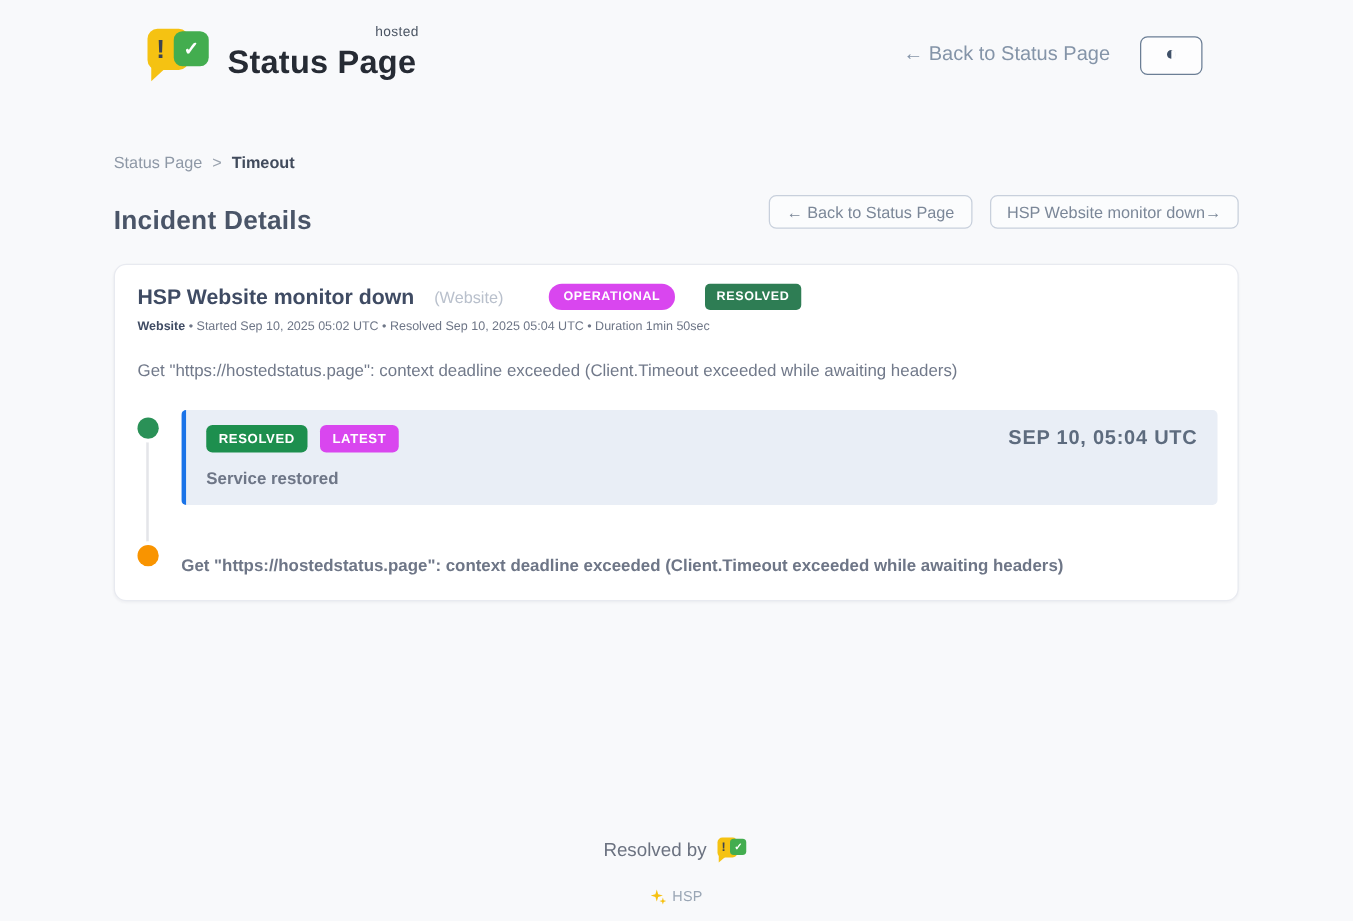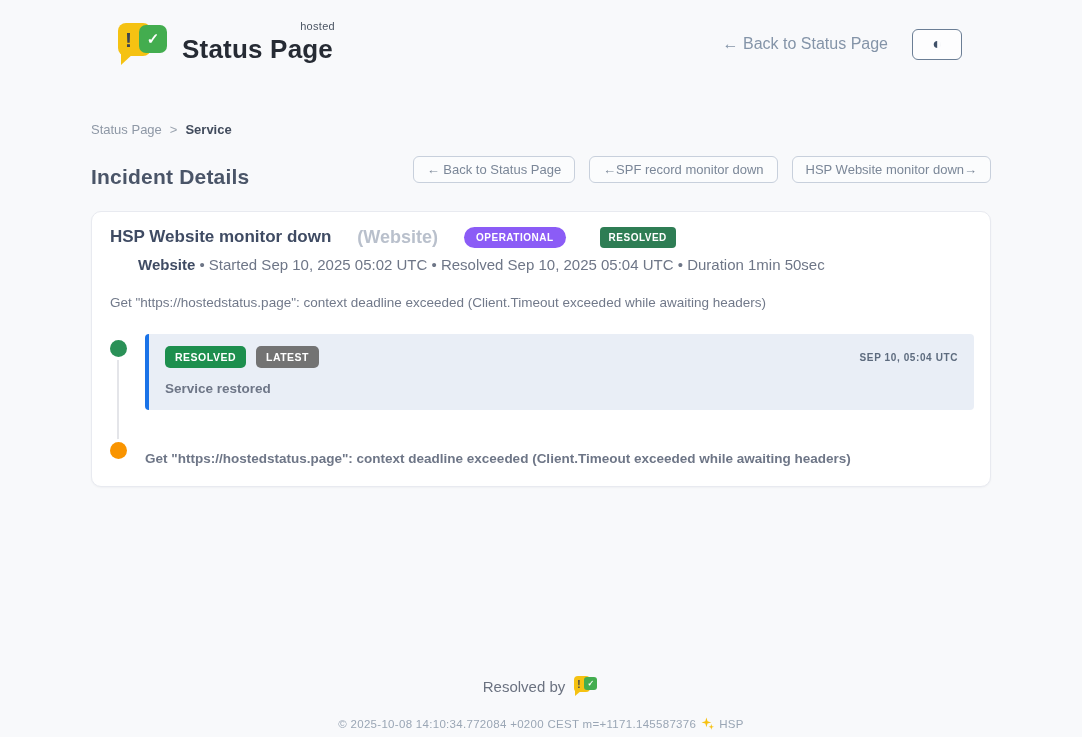--- a/index.html
+++ b/index.html
@@ -65,29 +65,29 @@
     padding:5px 13px; cursor:pointer; white-space:nowrap;
   }
 
   
   .card {
     margin-top:22px; background:#fff;
     border:1px solid #e8eaf0; border-radius:10px;
     box-shadow:0 1px 2px rgba(20,30,60,0.04);
     padding:15px 16px 20px 18px;
   }
-  .card-title-row { display:flex; align-items:flex-start; gap:26px; flex-wrap:wrap; }
+  .card-title-row { display:flex; align-items:center; gap:16px; flex-wrap:wrap; }
   .incident-title { font-size:17px; font-weight:700; color:#3f4b63; }
-  .incident-subtitle { font-size:18px; font-weight:700; color:#b9c0cc; }
+  .incident-subtitle { font-size:13px; font-weight:400; color:#b9c0cc; }
   .badge { color:#fff; font-weight:700; letter-spacing:0.5px; display:inline-block; }
   .badge-operational {
-    background:#8b5cf6; font-size:10px; padding:5px 12px; border-radius:999px; margin-left:0;
+    background:#d946ef; font-size:10px; padding:5px 12px; border-radius:999px; margin-left:20px;
   }
   .badge-resolved-hdr { background:#2e7d54; font-size:10px; padding:5px 9px; border-radius:4px; margin-left:8px; }
-  .meta-line { margin-top:8px; font-size:15px; color:#6e7687;margin-left:28px; }
+  .meta-line { margin-top:8px; font-size:10px; color:#6e7687; }
   .meta-component { font-weight:700; color:#3f4b63; }
   .description { margin-top:22px; font-size:13.5px; color:#71798a; }
 
   
   .timeline { margin-top:24px; position:relative; }
   .timeline-line {
     position:absolute; left:7px; top:16px; width:2px; height:90px;
     background:#e4e5e9; z-index:0;
   }
   .t-entry { display:flex; gap:9px; position:relative; }
@@ -101,23 +101,23 @@
   .t-dot.orange { background:#f99400; }
   .t-card {
     flex:1; background:#e9eef6; border-left:4px solid #1a73e8;
     border-radius:4px; padding:12px 16px 14px;
   }
   .t-plain { flex:1; padding-top:2px; padding-right:0; }
   .t-head { display:flex; justify-content:space-between; align-items:center; }
   .t-badges { display:flex; gap:10px; }
   .t-badge { font-size:10.5px; padding:5px 10px; border-radius:5px; }
   .t-badge.green { background:#1d8f4e; }
-  .t-badge.blue { background:#737373; }
+  .t-badge.blue { background:#d946ef; }
   .t-badge.orange { background:#f99400; }
-  .t-time { font-size:10px; font-weight:700; color:#5d6b7e; letter-spacing:0.6px; }
+  .t-time { font-size:16px; font-weight:700; color:#5d6b7e; letter-spacing:0.6px; }
   .t-msg { margin-top:13px; font-size:13.5px; color:#6e7687;font-weight:bold; }
 
   
   .footer { margin-top:188px; text-align:center; padding-bottom:24px; }
   .powered { display:flex; align-items:center; justify-content:center; gap:9px; font-size:15px; color:#6b7280; }
   .mini-logo { position:relative; width:25px; height:23px; display:inline-block; }
   .mini-yellow {
     position:absolute; left:0; top:1px; width:16px; height:16px;
     background:#f5c212; border-radius:4px;
     display:flex; align-items:center; padding-left:3px;
@@ -160,28 +160,27 @@
         <span>◐</span>
       </button>
   </div>
 </div>
 
 <div class="main">
 
   <div class="breadcrumb">
     <span class="crumb-link">Status Page</span>
     <span>&gt;</span>
-    <span class="crumb-current">Service</span>
+    <span class="crumb-current">Timeout</span>
   </div>
 
   <div class="heading-row">
     <h1 class="page-title">Incident Details</h1>
     <div class="nav-buttons">
       <button class="nav-btn">← Back to Status Page</button>
-      <button class="nav-btn">←SPF record monitor down</button>
       <button class="nav-btn">HSP Website monitor down→</button>
     </div>
   </div>
 
   <div class="card">
     <div class="card-title-row">
       <span class="incident-title">HSP Website monitor down</span>
       <span class="incident-subtitle">(Website)</span>
       <span class="badge badge-operational">OPERATIONAL</span>
       <span class="badge badge-resolved-hdr">RESOLVED</span>
@@ -227,20 +226,19 @@
 <div class="footer">
   <div class="powered">
     <span>Resolved by</span>
     <span class="mini-logo">
       <span class="mini-tail"></span>
       <span class="mini-yellow">!</span>
       <span class="mini-green">✓</span>
     </span>
   </div>
   <div class="copyright">
-    <span>© 2025-10-08 14:10:34.772084 +0200 CEST m=+1171.145587376</span>
     <svg class="sparkle-svg" viewBox="0 0 24 24">
       <path d="M10 1 L12 8 L19 10 L12 12 L10 19 L8 12 L1 10 L8 8 Z" fill="#f6c112"></path>
       <path d="M19 13 L20.2 17 L24 18.2 L20.2 19.4 L19 23.4 L17.8 19.4 L14 18.2 L17.8 17 Z" fill="#f6c112"></path>
     </svg>
     <span>HSP</span>
   </div>
 </div>
 
 </body></html>

